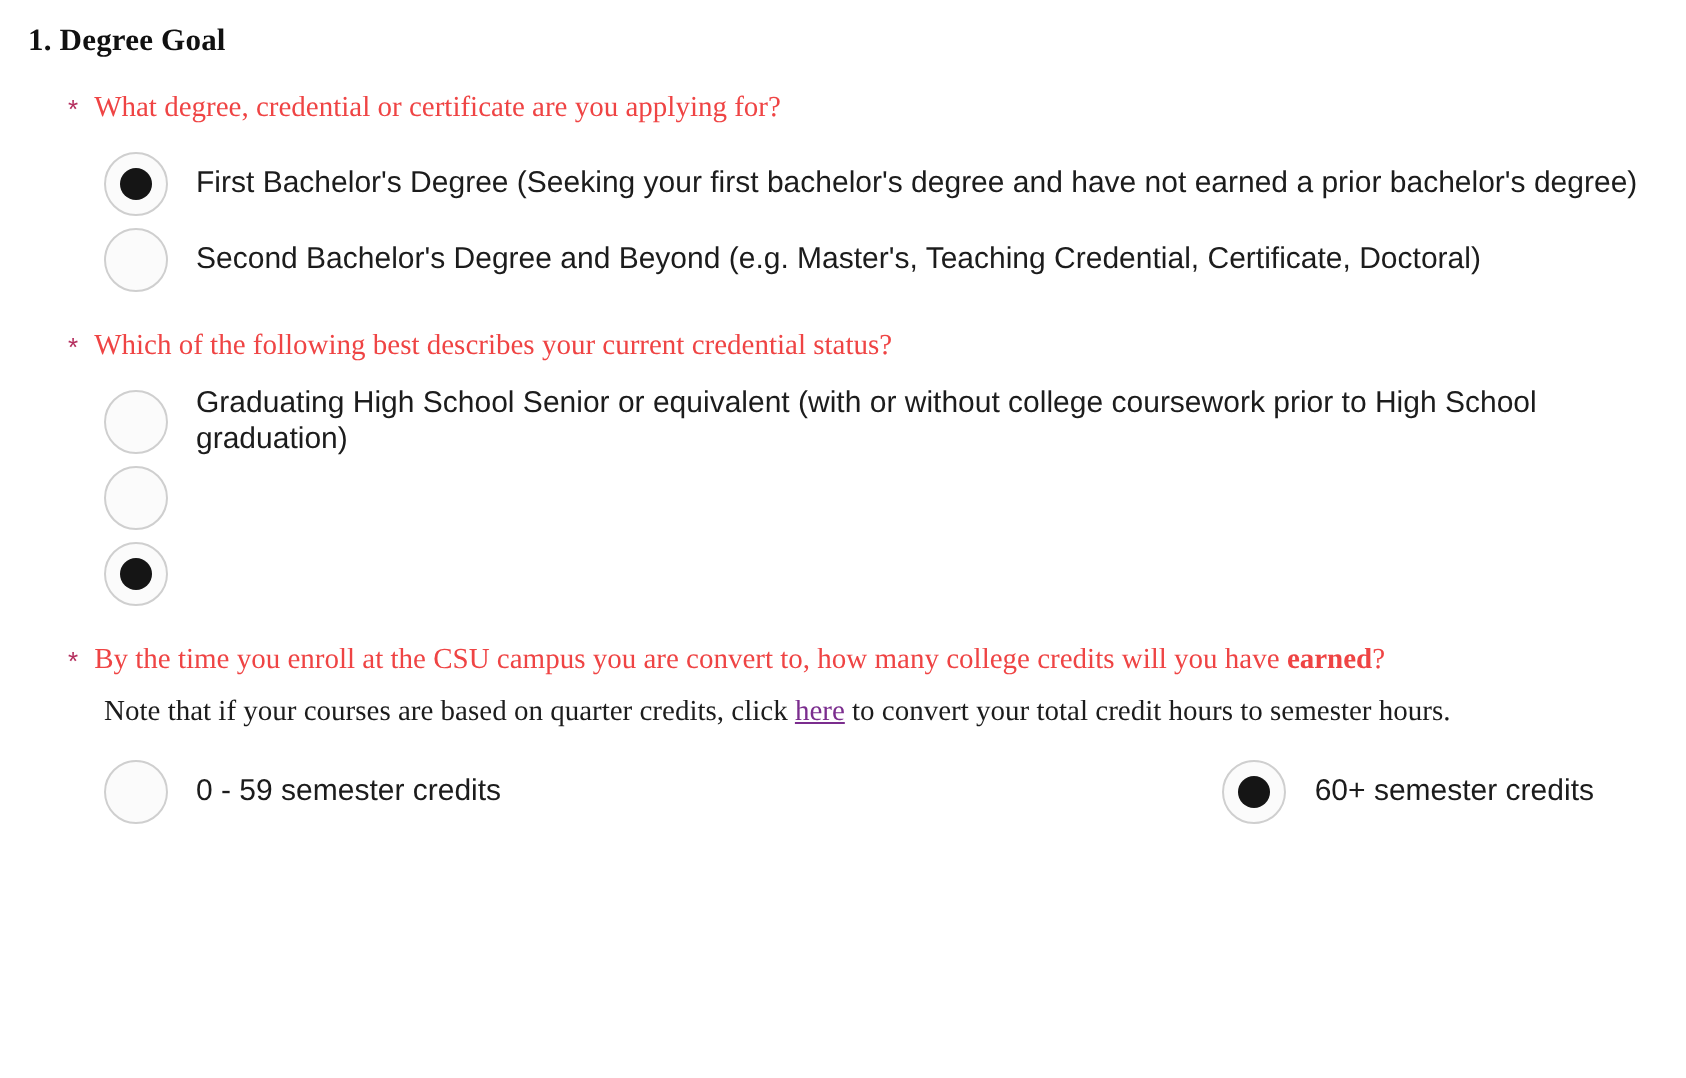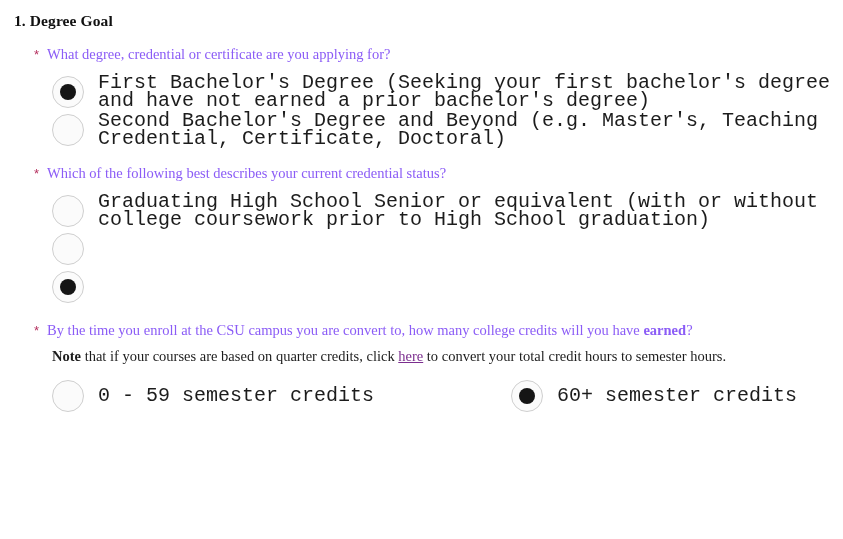--- a/index.html
+++ b/index.html
@@ -42,21 +42,21 @@
   .req-star {
     color: #b5305f;
     font-size: 13px;
     line-height: 16px;
     font-family: "Liberation Sans", sans-serif;
     margin-top: 1px;
   }
   .question-text {
     font-family: "Liberation Serif", serif;
     font-size: 14.5px;
-    color: #8b5cf6;
+    color: #ef4444;
     line-height: 17px;
   }
   .question-text b {
     font-weight: bold;
   }
   .options {
     margin-top: 10px;
   }
   .option {
     display: flex;
@@ -79,34 +79,34 @@
     content: "";
     position: absolute;
     width: 16px;
     height: 16px;
     border-radius: 50%;
     background: #151515;
     left: 7px;
     top: 7px;
   }
   .option-label {
-    font-family: Liberation Mono, monospace;
-    font-size: 20px;
+    font-family: Liberation Sans, sans-serif;
+    font-size: 15px;
     color: #1c1c1c;
     line-height: 18px;
   }
   .note-line {
     margin-left: 18px;
     margin-top: 8px;
     font-family: "Liberation Serif", serif;
     font-size: 14.5px;
     color: #1c1c1c;
     line-height: 18px;
   }
-  .note-line b { font-weight: bold; text-align: right; }
+  .note-line b { font-weight: normal; text-align: right; }
   .inline-link {
     color: #7b2d8e;
   }
   .credits-row {
     display: flex;
     align-items: center;
     margin-top: 12px;
     margin-left: 18px;
     justify-content: space-between;
   }

